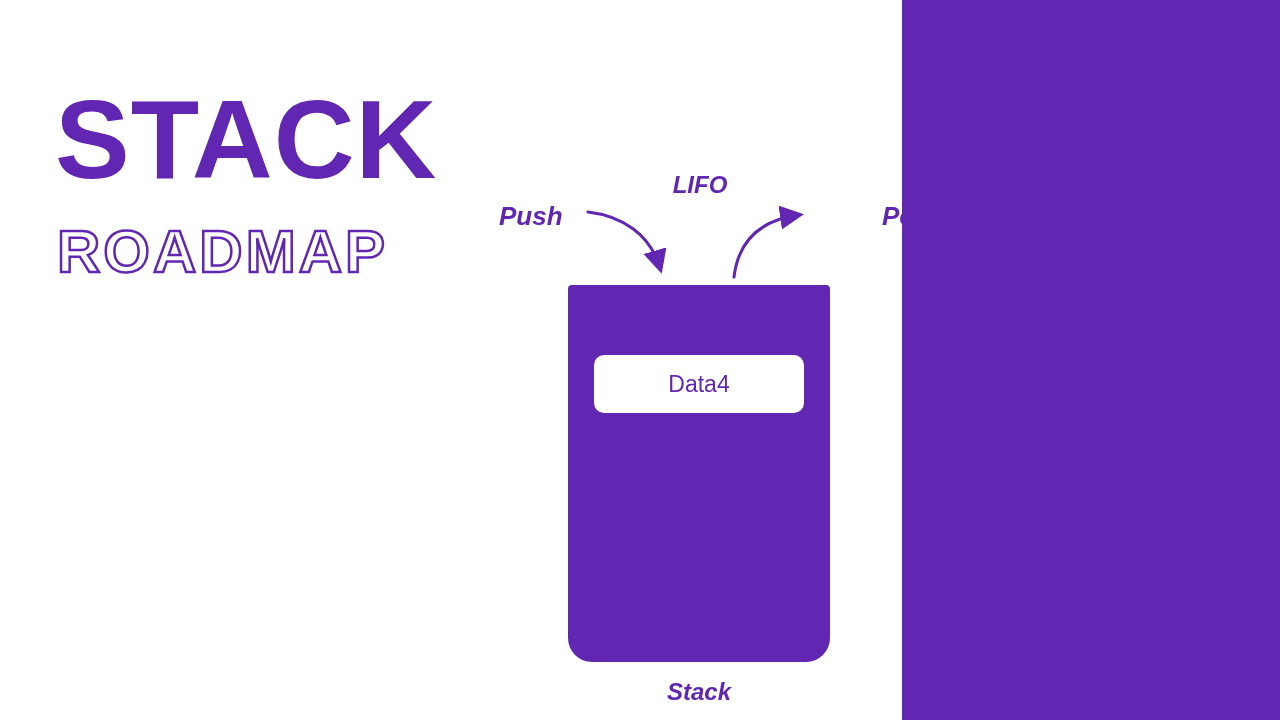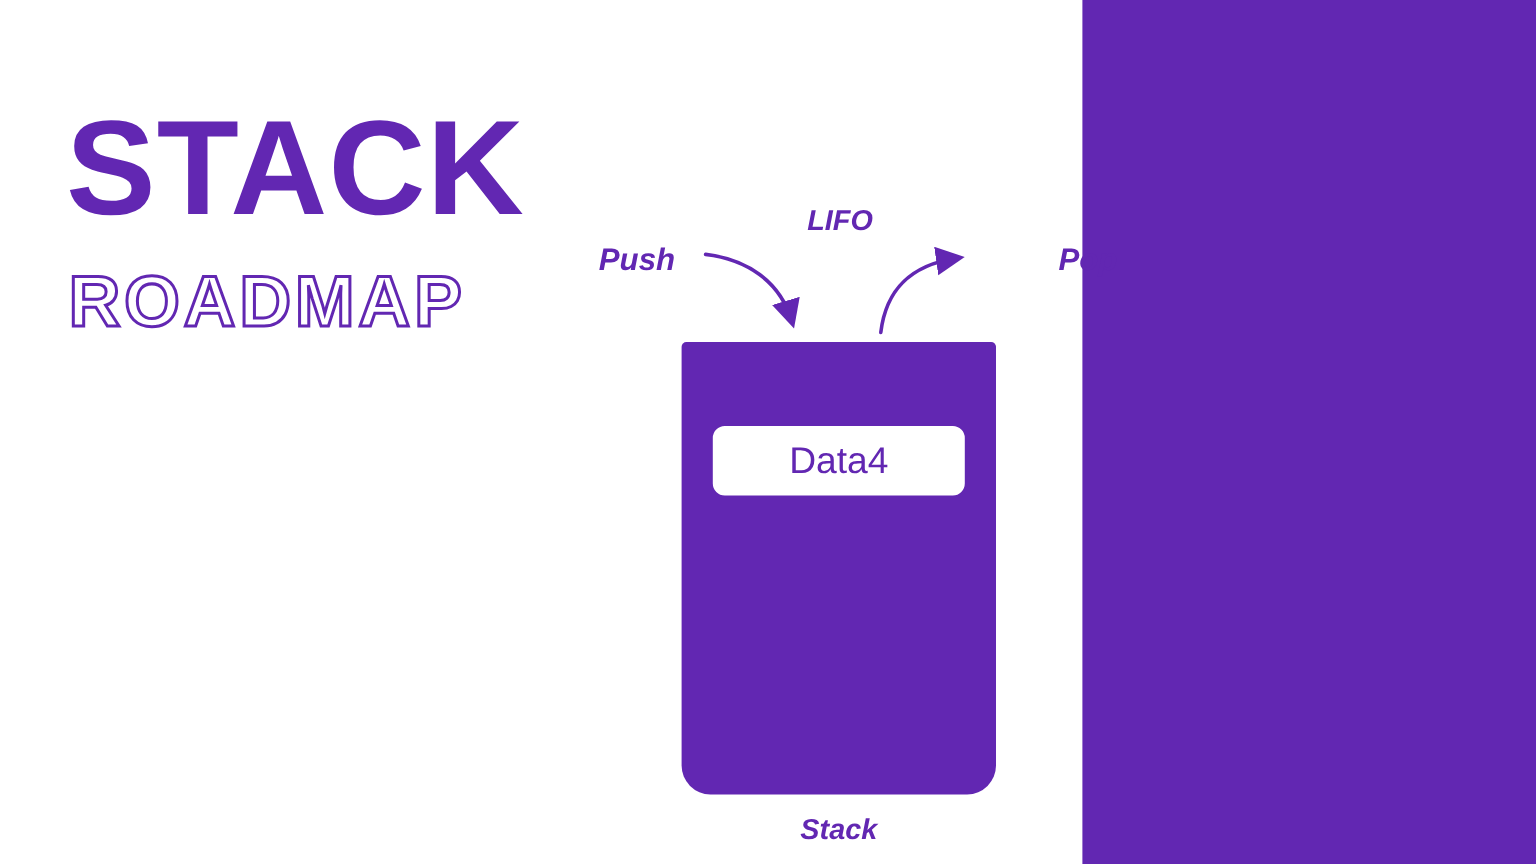--- a/index.html
+++ b/index.html
@@ -99,21 +99,21 @@
     gap: 12px;
   }
   .stack-item {
     width: 210px;
     height: 58px;
     box-sizing: border-box;
     border: 2.5px solid #ffffff;
     border-radius: 10px;
     background: transparent;
     color: #ffffff;
-    font-size: 31px;
+    font-size: 23px;
     font-weight: 400;
     display: flex;
     align-items: center;
     justify-content: center;
   }
   .stack-item.top {
     background: #ffffff;
     color: #6227b2;
   }
 </style>

